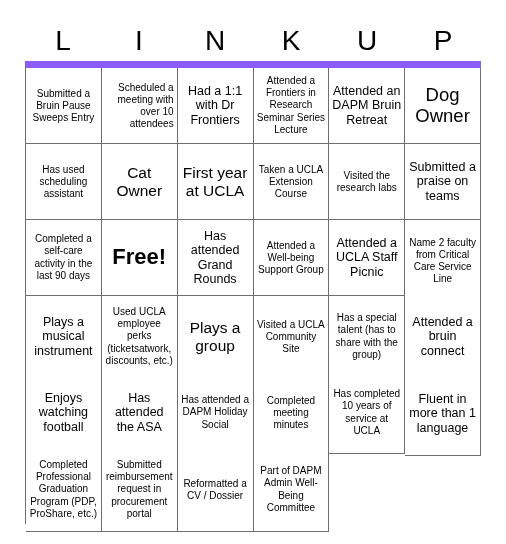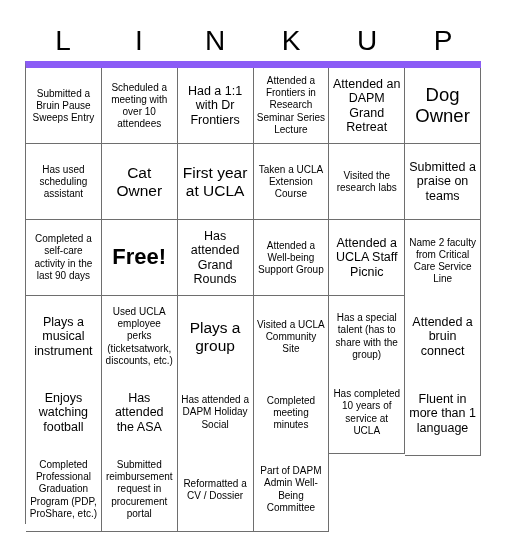--- a/index.html
+++ b/index.html
@@ -92,31 +92,31 @@
     <div class="header-letter">N</div>
     <div class="header-letter">K</div>
     <div class="header-letter">U</div>
     <div class="header-letter">P</div>
   </div>
 
   <div class="grid" id="bingo-grid">
       <div class="cell t-sm r1" style="height: 76px;">
         <span class="cell-text">Submitted a Bruin Pause Sweeps Entry</span>
       </div>
-      <div class="cell t-sm r1" style="height: 76px;">
+      <div class="cell t-sm r1" style="height: 76px; text-align: right;">
         <span class="cell-text">Scheduled a meeting with over 10 attendees</span>
       </div>
       <div class="cell t-md r1" style="height: 76px;">
         <span class="cell-text">Had a 1:1 with Dr Frontiers</span>
       </div>
       <div class="cell t-xs r1" style="height: 76px;">
         <span class="cell-text">Attended a Frontiers in Research Seminar Series Lecture</span>
       </div>
       <div class="cell t-md r1" style="height: 76px;">
-        <span class="cell-text">Attended an DAPM Grand Retreat</span>
+        <span class="cell-text">Attended an DAPM Bruin Retreat</span>
       </div>
       <div class="cell t-xl r1" style="height: 76px;">
         <span class="cell-text">Dog Owner</span>
       </div>
       <div class="cell t-sm r2" style="height: 76px;">
         <span class="cell-text">Has used scheduling assistant</span>
       </div>
       <div class="cell t-lg r2" style="height: 76px;">
         <span class="cell-text">Cat Owner</span>
       </div>

